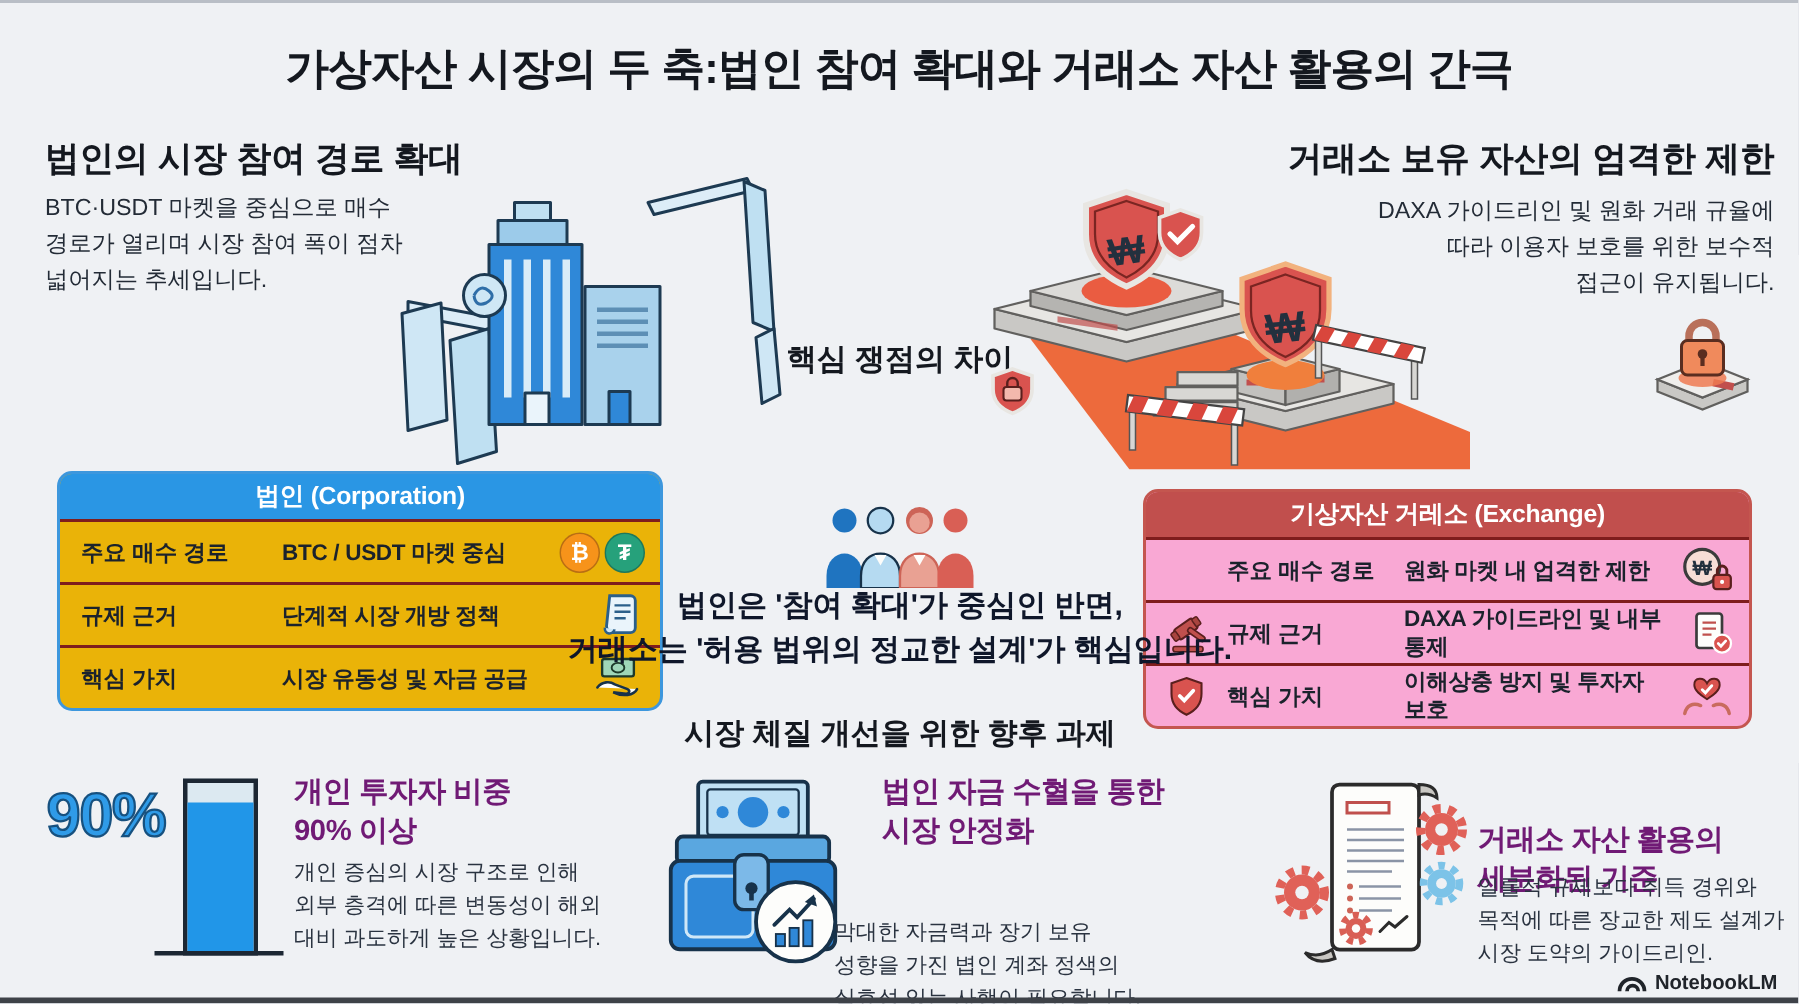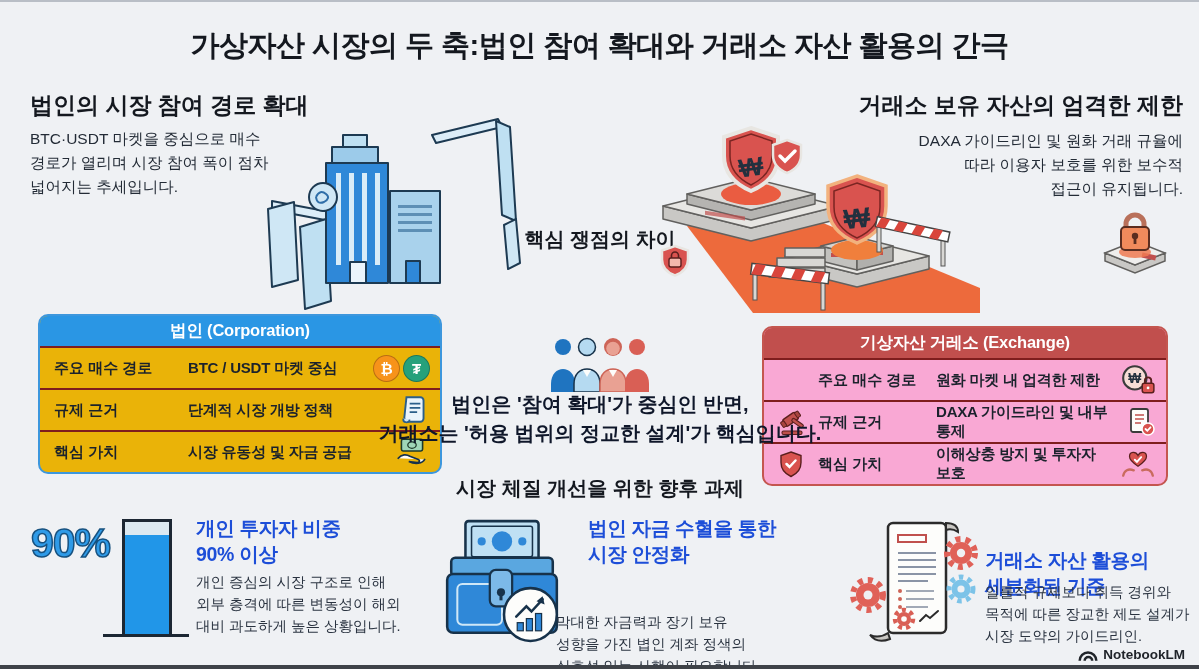--- a/index.html
+++ b/index.html
@@ -49,21 +49,21 @@
                   font-size:20px;font-weight:800;color:#14181f;}
 
   .stat-90{position:absolute;left:31px;top:520px;font-size:41px;font-weight:800;color:#2f9be8;
            -webkit-text-stroke:1.5px #17517f;letter-spacing:-1px;}
   .bar-wrap{position:absolute;left:122px;top:519px;width:44px;height:112px;border:3px solid #1c2733;
             background:#dce9f1;display:flex;flex-direction:column;justify-content:flex-end;}
   .bar-fill{width:100%;background:#2196e8;}
   .bar-base{position:absolute;left:103px;top:634px;width:86px;height:3px;background:#1c2733;}
 
   .item-heading{position:absolute;font-size:19.5px;font-weight:800;line-height:1.32;
-                white-space:pre-line;color:#1d4ed8;letter-spacing:-0.3px;}
+                white-space:pre-line;color:#701a75;letter-spacing:-0.3px;}
   .item-body{position:absolute;font-size:14.5px;font-weight:500;line-height:1.5;
              white-space:pre-line;color:#2a3340;}
   .h1-pos{left:196px;top:516px;} .b1-pos{left:196px;top:572px;}
   .h2-pos{left:588px;top:516px;} .b2-pos{left:556px;top:584px;margin-top:28px;}
   .h3-pos{left:985px;top:508px;margin-top:40px;} .b3-pos{left:985px;top:582px;}
 
   .watermark{position:absolute;right:14px;bottom:7px;display:flex;align-items:center;gap:5px;
              font-size:13.5px;font-weight:700;color:#20242a;}
 </style>
 </head>

